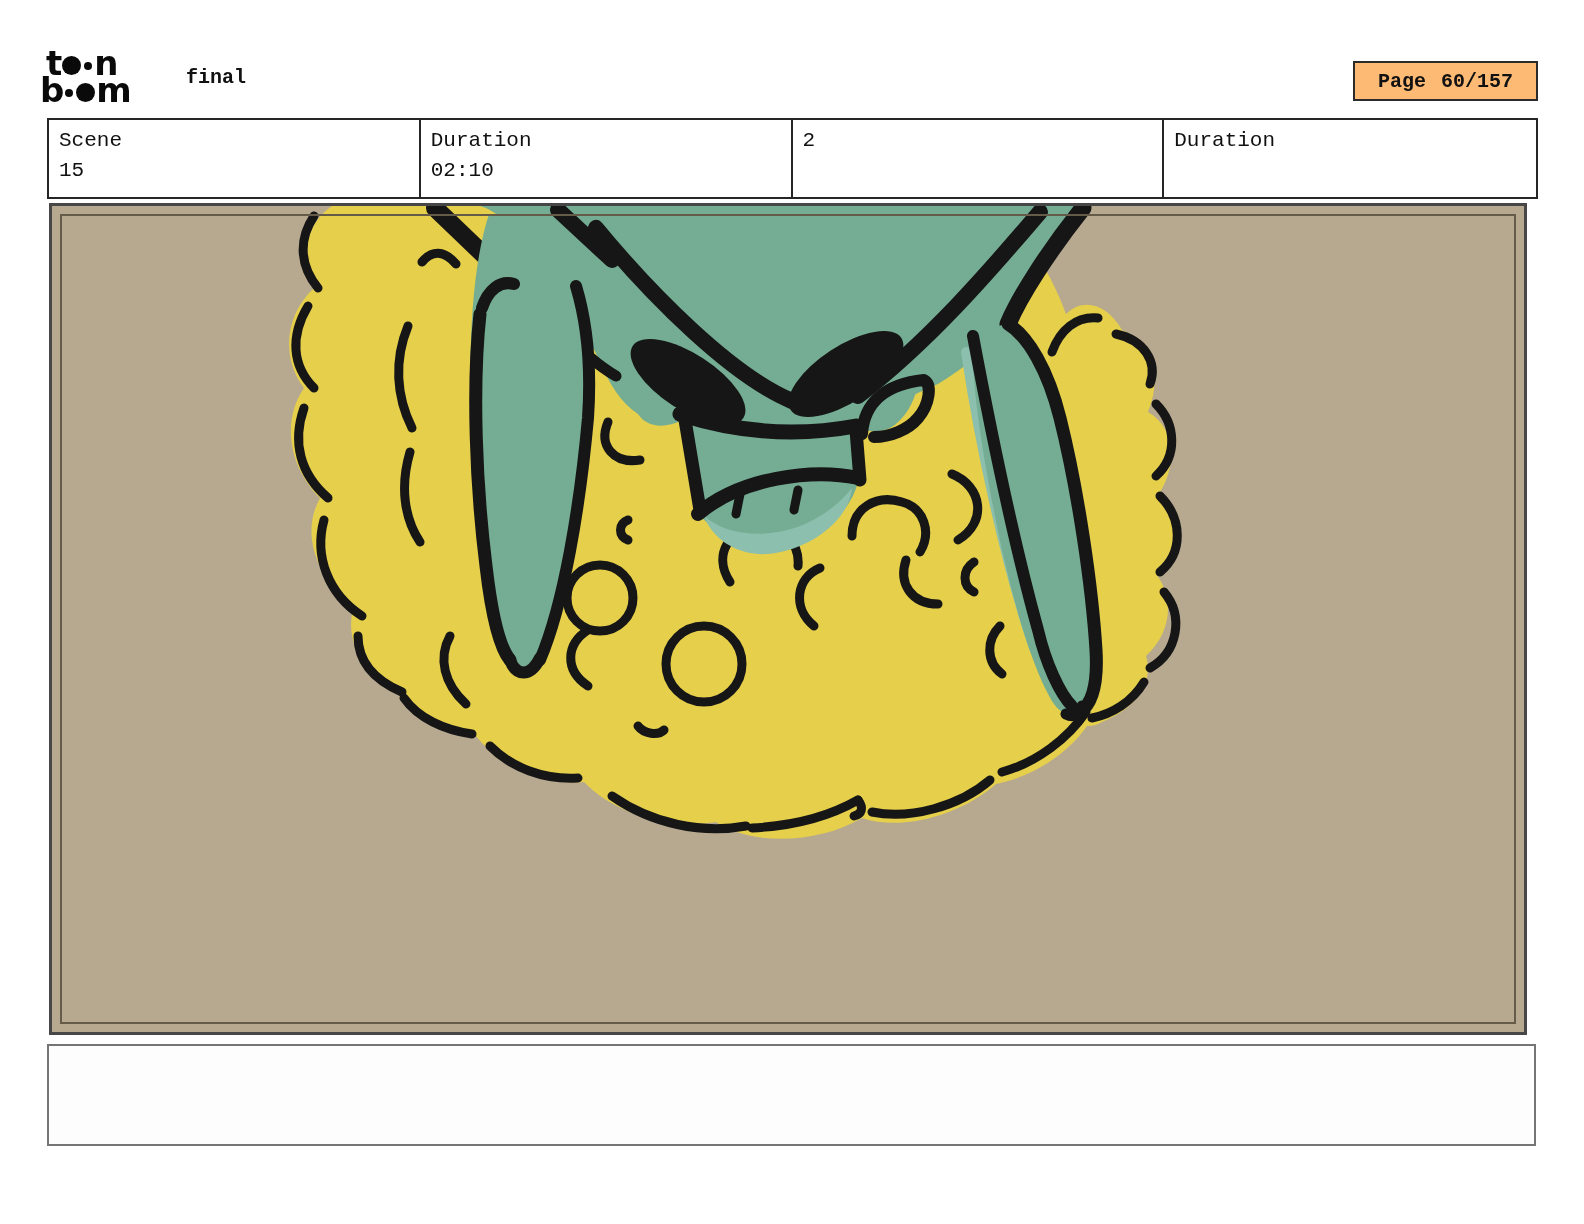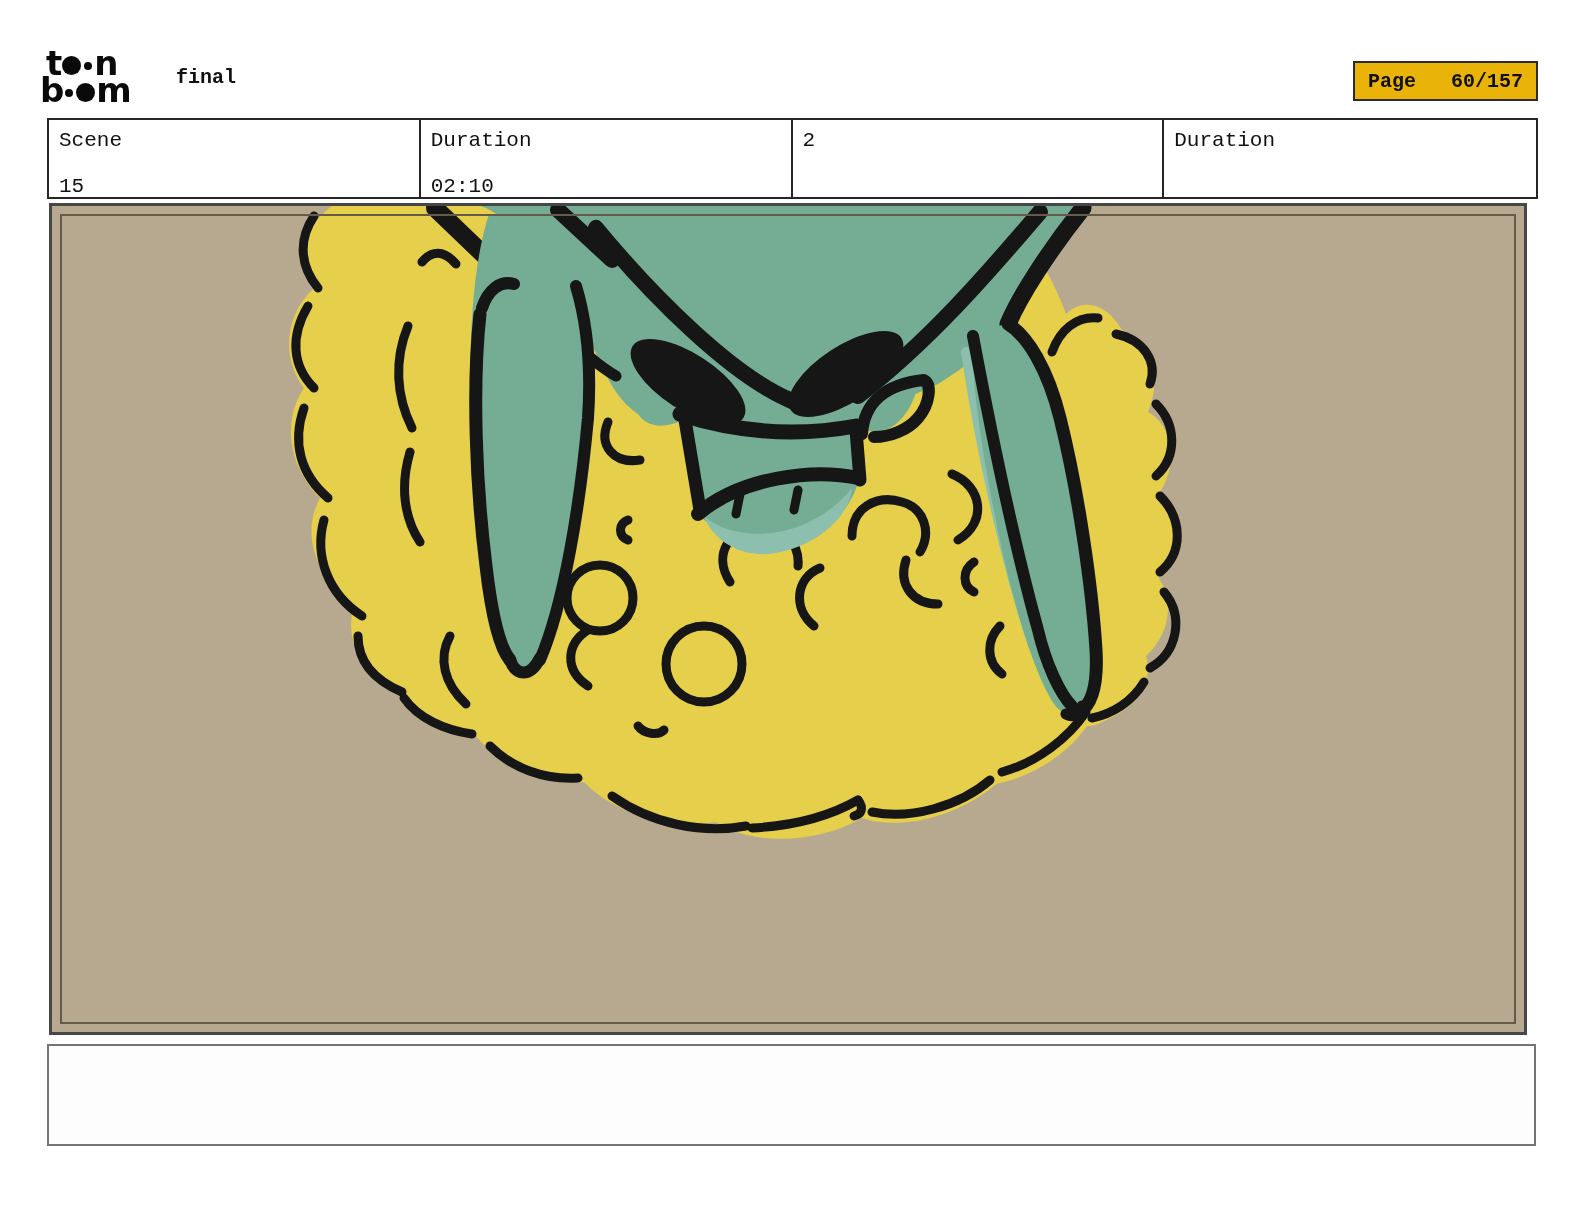--- a/index.html
+++ b/index.html
@@ -7,30 +7,30 @@
   [data-name]{box-sizing:border-box;}
 
   
   .logo{position:absolute;left:46px;top:50px;width:130px;color:#0a0a0a;}
   .lrow{display:flex;align-items:center;font-family:"DejaVu Sans",sans-serif;font-weight:800;
         font-size:34px;line-height:27px;letter-spacing:-1px;}
   .lrow.second{margin-left:-6px;}
   .dot-big{width:19px;height:19px;border-radius:50%;background:#0a0a0a;display:inline-block;margin:4px 1px 0 1px;}
   .dot-sm{width:8px;height:8px;border-radius:50%;background:#0a0a0a;display:inline-block;margin:4px 2px 0 2px;}
 
-  .final-label{position:absolute;left:176px;top:66px;font-size:20px;font-weight:bold;text-align:center;}
+  .final-label{position:absolute;left:186px;top:66px;font-size:20px;font-weight:bold;text-align:center;}
 
   .page-box{position:absolute;left:1353px;top:61px;width:185px;height:40px;border:2px solid #2b2b2b;
-            display:flex;align-items:center;justify-content:space-between;padding:0 13px;
-            font-size:20px;font-weight:bold;background:#eab308;}
+            display:flex;align-items:center;justify-content:space-between;padding:0 23px;
+            font-size:20px;font-weight:bold;background:#fdba74;}
 
   
   .info-table{position:absolute;left:47px;top:118px;width:1491px;height:81px;
               border:2px solid #262626;display:grid;grid-template-columns:1fr 1fr 1fr 1fr;background:#fff;}
-  .info-cell{border-right:2px solid #262626;padding:9px 10px 0 10px;display:flex;flex-direction:column;gap:23px;
+  .info-cell{border-right:2px solid #262626;padding:9px 10px 0 10px;display:flex;flex-direction:column;gap:7px;
              font-size:21px;line-height:23px;}
   .info-cell:last-child{border-right:none;}
 
   
   .panel{position:absolute;left:49px;top:203px;width:1478px;height:832px;border:3px solid #474747;
          background:var(--tan,#b7a98f);overflow:hidden;}
   .panel svg{display:block;width:1478px;height:832px;}
   .panel-inner-line{position:absolute;left:8px;top:8px;right:8px;bottom:8px;
                     border:2px solid #645b49;pointer-events:none;}
 

